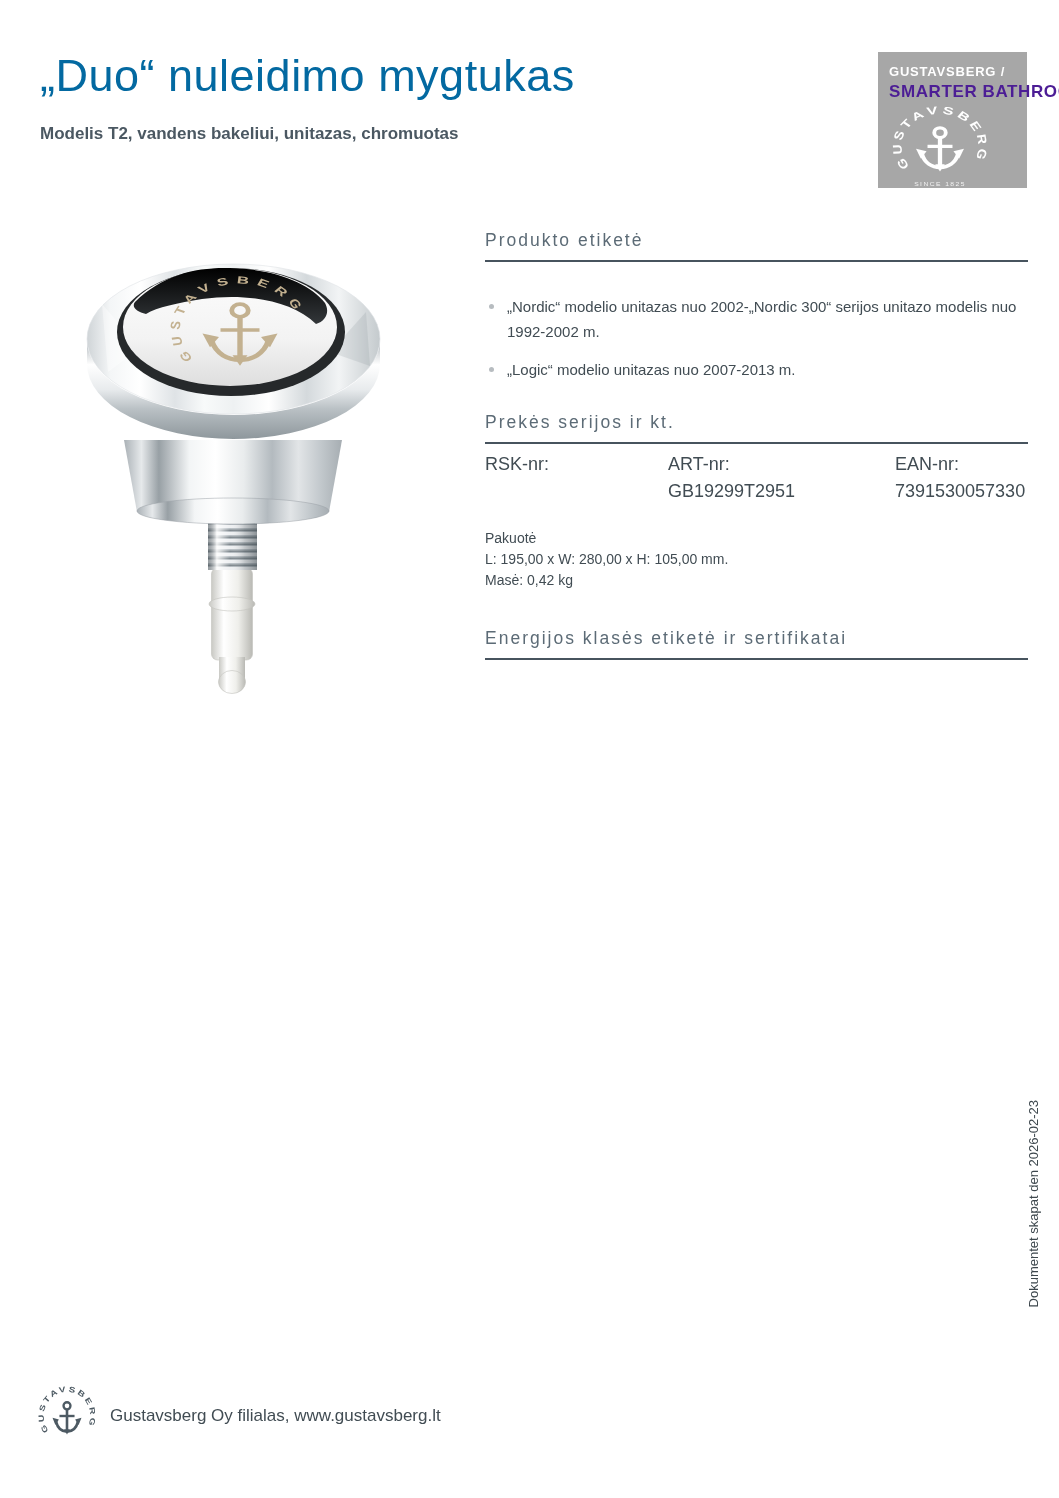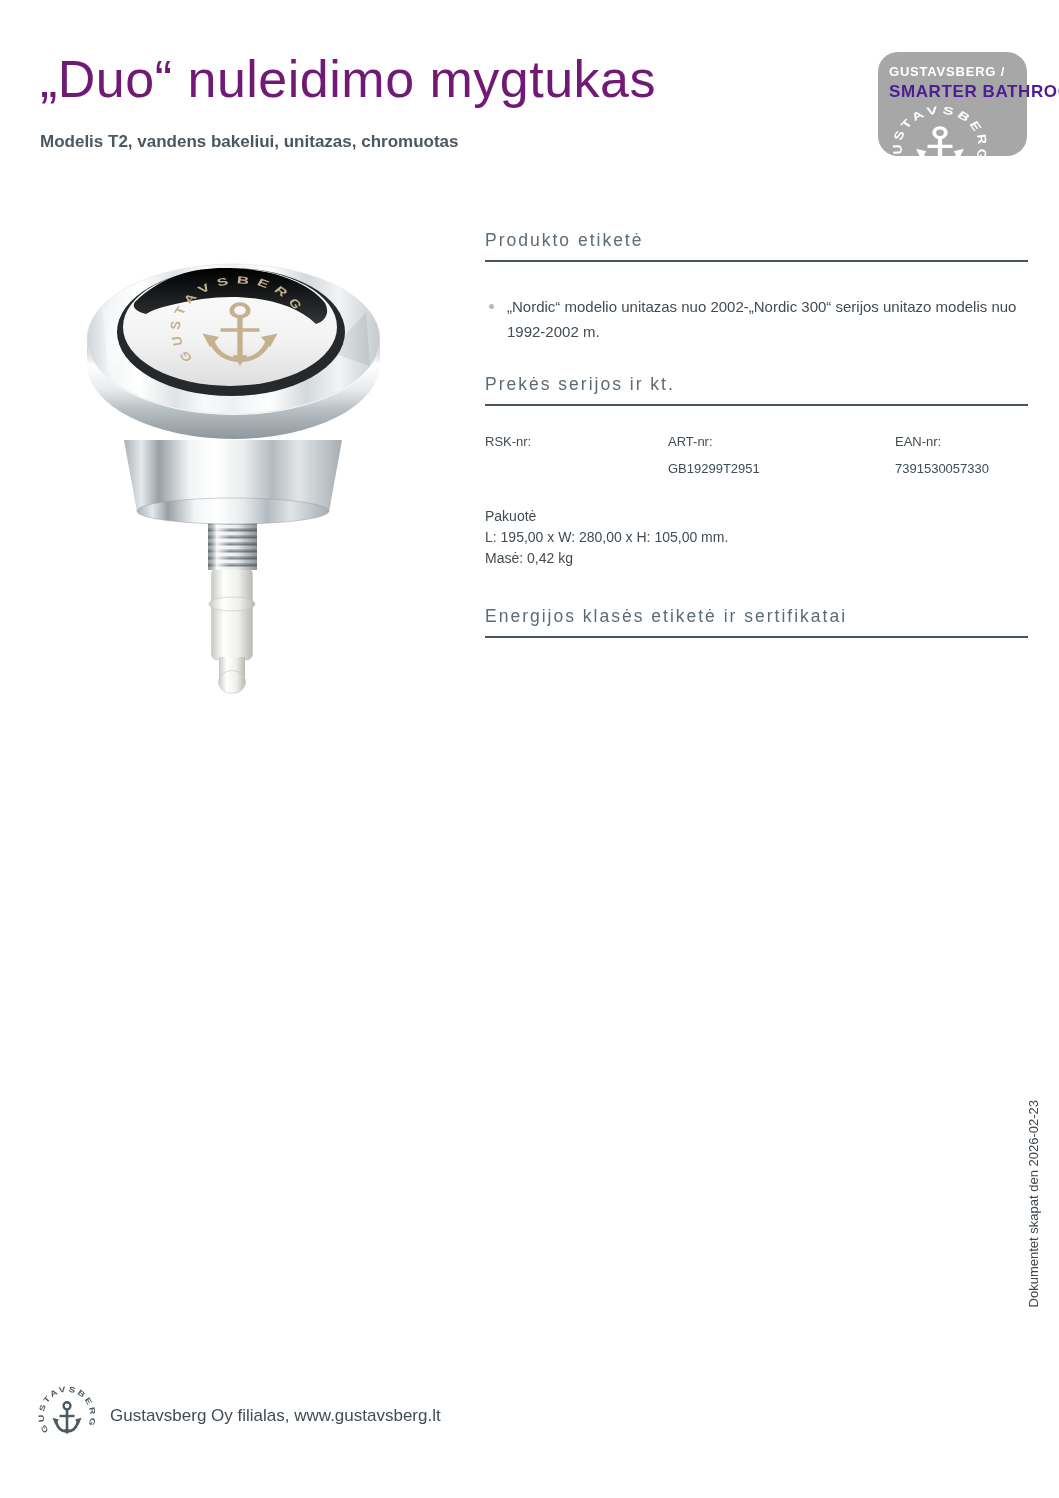--- a/index.html
+++ b/index.html
@@ -9,41 +9,41 @@
     --brand-box-bg:#a7a7a7;
     --emblem-gold:#c3b190;
   }
   *{margin:0;padding:0;box-sizing:border-box;}
   html,body{background:#ffffff;}
   body{font-family:"Liberation Sans", sans-serif;color:var(--body);}
   .page{position:relative;width:1059px;height:1498px;background:#ffffff;overflow:hidden;}
 
   
   .header{position:absolute;left:40px;top:50px;width:800px;}
-  .title{font-size:52px;font-weight:normal;color:#701a75;letter-spacing:.5px;line-height:1.15;}
+  .title{font-size:45px;font-weight:normal;color:#0369a1;letter-spacing:.5px;line-height:1.15;}
   .subtitle{margin-top:22px;font-size:17px;font-weight:bold;color:#4b5862;}
 
   
-  .brand-box{position:absolute;left:878px;top:52px;width:149px;height:104px;background:var(--brand-box-bg);padding:12px 0 0 11px;border-radius:20px;}
+  .brand-box{position:absolute;left:878px;top:52px;width:149px;height:136px;background:var(--brand-box-bg);padding:12px 0 0 11px;}
   .brand-line1{font-size:13px;font-weight:bold;color:#ffffff;letter-spacing:.8px;white-space:nowrap;}
   .brand-line2{font-size:17px;font-weight:bold;color:#4c1d95;letter-spacing:.6px;margin-top:3px;white-space:nowrap;}
   .brand-emblem{display:block;margin:4px 0 0 3px;color:#ffffff;}
 
   
   .product-figure{position:absolute;left:78px;top:252px;width:310px;height:448px;}
 
   
   .right-col{position:absolute;left:485px;top:230px;width:543px;}
   .sec-heading{font-size:17.5px;font-weight:normal;color:var(--heading);letter-spacing:2px;white-space:nowrap;}
   .sec-rule{border:none;border-top:2px solid var(--rule);margin-top:9px;}
   .bullets{list-style:none;margin-top:32px;}
   .bullets li{position:relative;padding-left:22px;font-size:15px;line-height:25px;color:var(--body);margin-bottom:13px;}
   .bullets li::before{content:'';position:absolute;left:4px;top:10px;width:5px;height:5px;border-radius:50%;background:#b7bcc0;}
   .sec-article{margin-top:30px;}
-  .nr-grid{display:grid;grid-template-columns:183px 227px 1fr;margin-top:26px;font-size:13px;color:var(--body);}
+  .nr-grid{display:grid;grid-template-columns:183px 227px 1fr;margin-top:10px;font-size:18px;color:var(--body);}
   .nr-grid .lbl{line-height:20px;}
   .nr-grid .val{margin-top:7px;line-height:20px;min-height:20px;}
   .package{margin-top:27px;font-size:14px;line-height:21px;color:var(--body);}
   .sec-energy{margin-top:37px;}
 
   
   .doc-date{position:absolute;top:1100px;right:18px;writing-mode:vertical-rl;transform:rotate(180deg);font-size:13px;color:#3d474d;white-space:nowrap;}
 
   
   .footer{position:absolute;left:38px;top:1386px;display:flex;align-items:center;gap:14px;}
@@ -188,20 +188,21 @@
     </svg>
   </figure>
 
   <div class="right-col">
 
     <section>
       <h2 class="sec-heading">Produkto etiketė</h2>
       <hr class="sec-rule">
       <ul class="bullets">
         <li><span>„Nordic“ modelio unitazas nuo 2002-„Nordic 300“ serijos unitazo modelis nuo 1992-2002 m.</span></li>
+        <li><span>„Logic“ modelio unitazas nuo 2007-2013 m.</span></li>
       </ul>
     </section>
 
     <section class="sec-article">
       <h2 class="sec-heading">Prekės serijos ir kt.</h2>
       <hr class="sec-rule">
       <div class="nr-grid">
         <div>
           <div class="lbl">RSK-nr:</div>
           <div class="val"></div>

